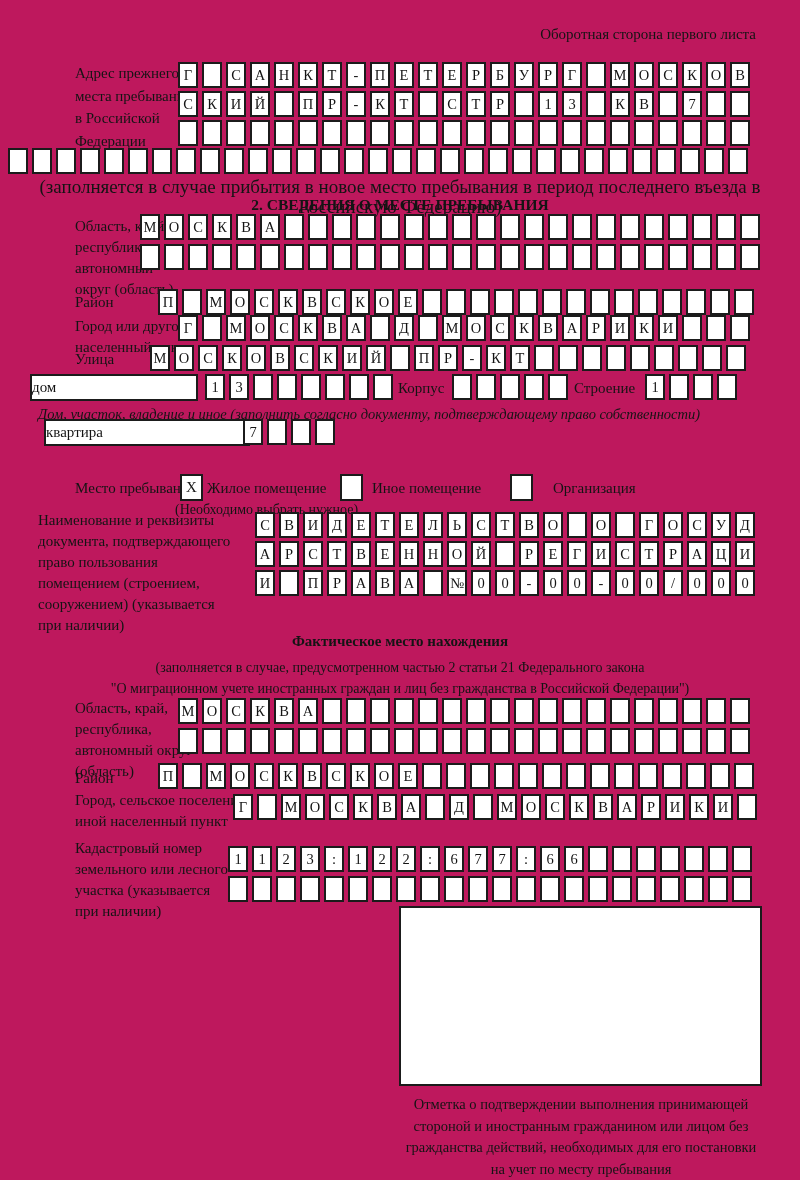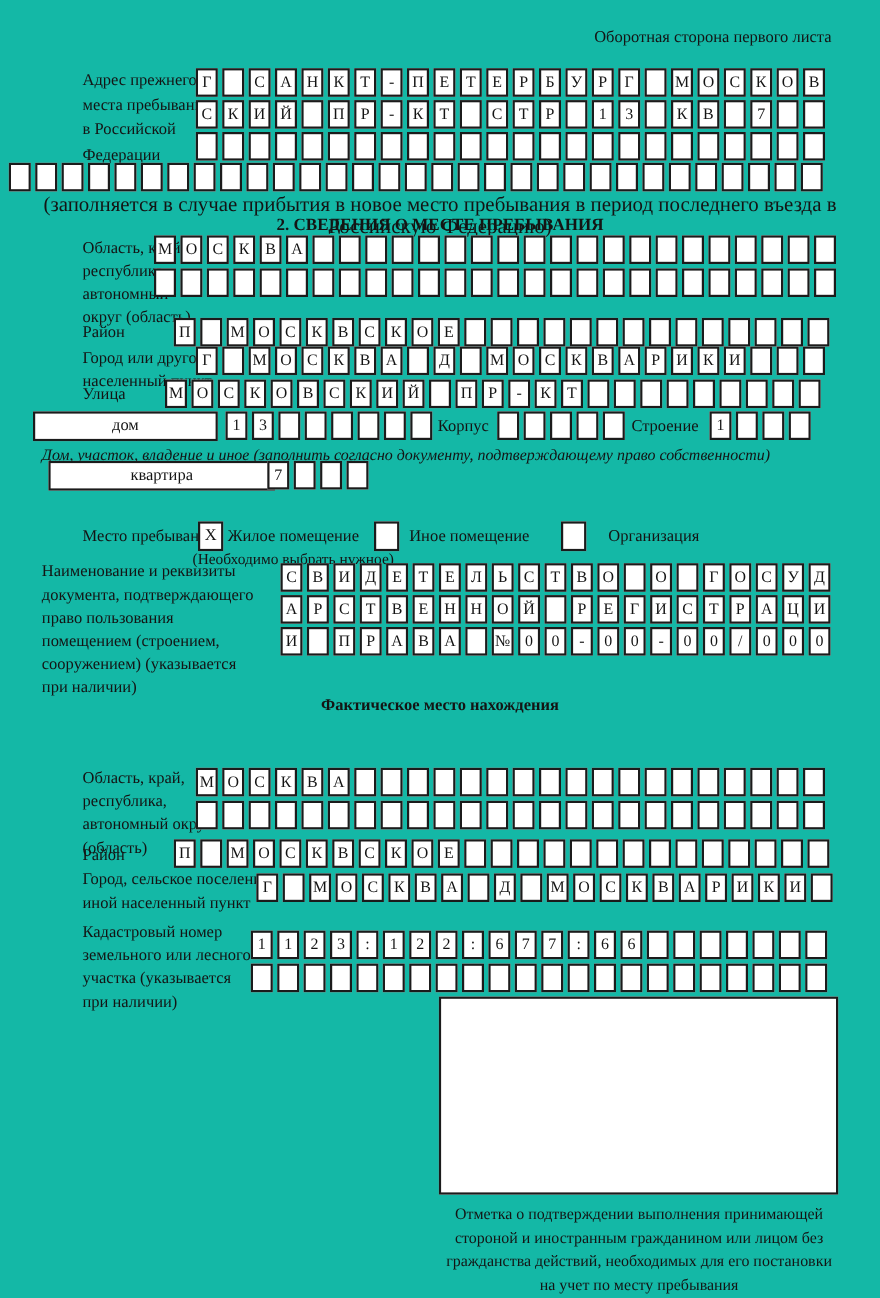--- a/index.html
+++ b/index.html
@@ -1,33 +1,33 @@
 <!DOCTYPE html>
 <html><head>
 <meta charset="utf-8">
 <style>
   html,body{margin:0;padding:0;background:#fff;}
   .page{
-    position:relative;width:800px;height:1180px;background:#14b8a6;
+    position:relative;width:800px;height:1180px;background:#be185d;
     font-family:"Liberation Serif","DejaVu Serif",serif;color:#141414;overflow:hidden;
   }
   .abs{position:absolute;}
   .lbl{position:absolute;font-size:15px;line-height:21px;white-space:pre-line;}
   .note{position:absolute;font-size:19px;line-height:20px;white-space:pre-line;}
   .hdr{position:absolute;left:0;width:800px;text-align:center;font-weight:bold;font-size:15.5px;}
   .boxrow{position:absolute;display:flex;gap:4px;}
   .cell{
     flex:0 0 20px;width:20px;height:26px;box-sizing:border-box;
     border:2px solid #1b1b1b;background:#fff;
     display:flex;align-items:center;justify-content:center;
     font-size:14.5px;line-height:1;
   }
   .widebox{
     position:absolute;box-sizing:border-box;border:2px solid #1b1b1b;background:#fff;
-    display:flex;align-items:center;justify-content:center;font-size:15px;
+    display:flex;align-items:center;justify-content:flex-start;font-size:15px;
   }
   .checkbox{
     position:absolute;width:23px;height:27px;box-sizing:border-box;border:2px solid #1b1b1b;
     background:#fff;display:flex;align-items:center;justify-content:center;font-size:15px;
   }
   .stamp{position:absolute;box-sizing:border-box;border:2px solid #1b1b1b;background:#fff;}
   .caption{position:absolute;font-size:14.5px;line-height:21.5px;text-align:center;white-space:pre-line;}
 </style>
 </head>
 <body>
@@ -422,20 +422,22 @@
       <div class="cell">-</div>
       <div class="cell">0</div>
       <div class="cell">0</div>
       <div class="cell">/</div>
       <div class="cell">0</div>
       <div class="cell">0</div>
       <div class="cell">0</div>
     </div>
 
   <div class="hdr" style="top:633px;font-size:15px;">Фактическое место нахождения</div>
+  <div class="note" style="left:0;top:657px;width:800px;text-align:center;font-size:14px;line-height:21px;">(заполняется в случае, предусмотренном частью 2 статьи 21 Федерального закона
+"О миграционном учете иностранных граждан и лиц без гражданства в Российской Федерации")</div>
 
   <div class="lbl" style="left:75px;top:698px;">Область, край,
 республика,
 автономный округ
 (область)</div>
   <div class="boxrow" style="left:178px;top:698px;">
       <div class="cell">М</div>
       <div class="cell">О</div>
       <div class="cell">С</div>
       <div class="cell">К</div>

